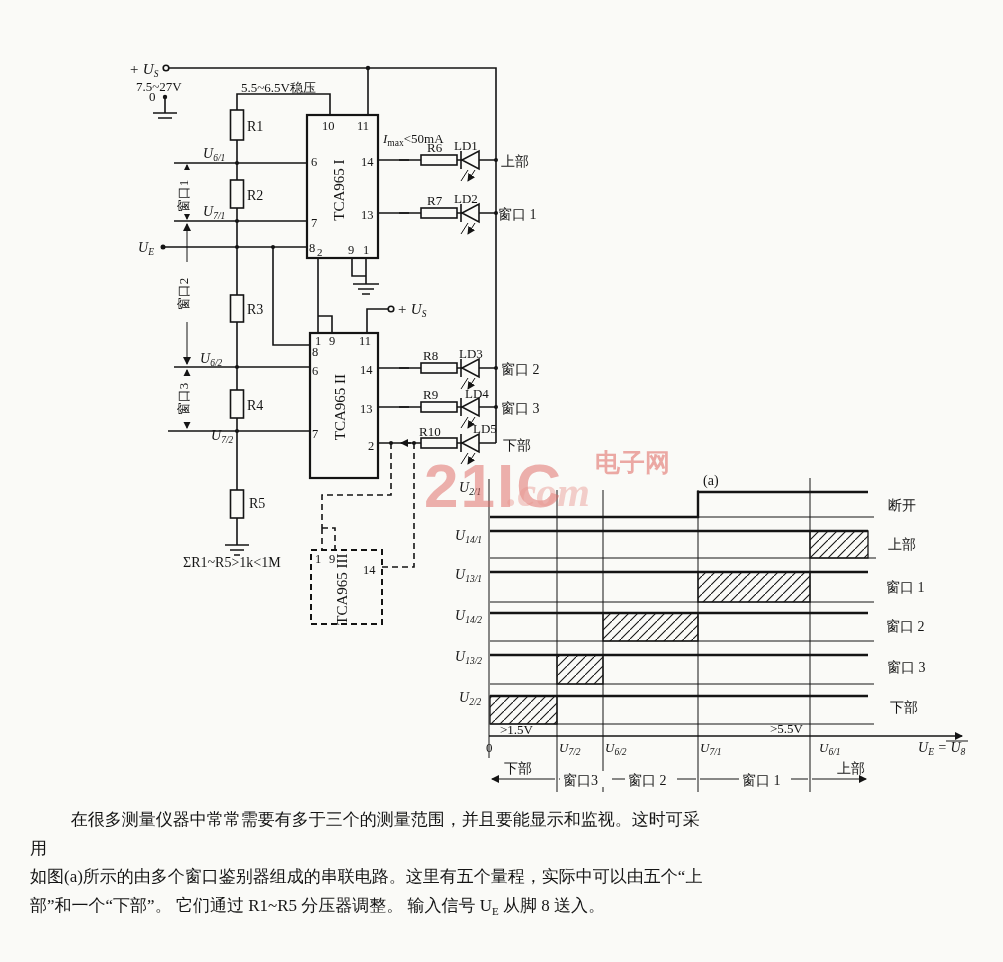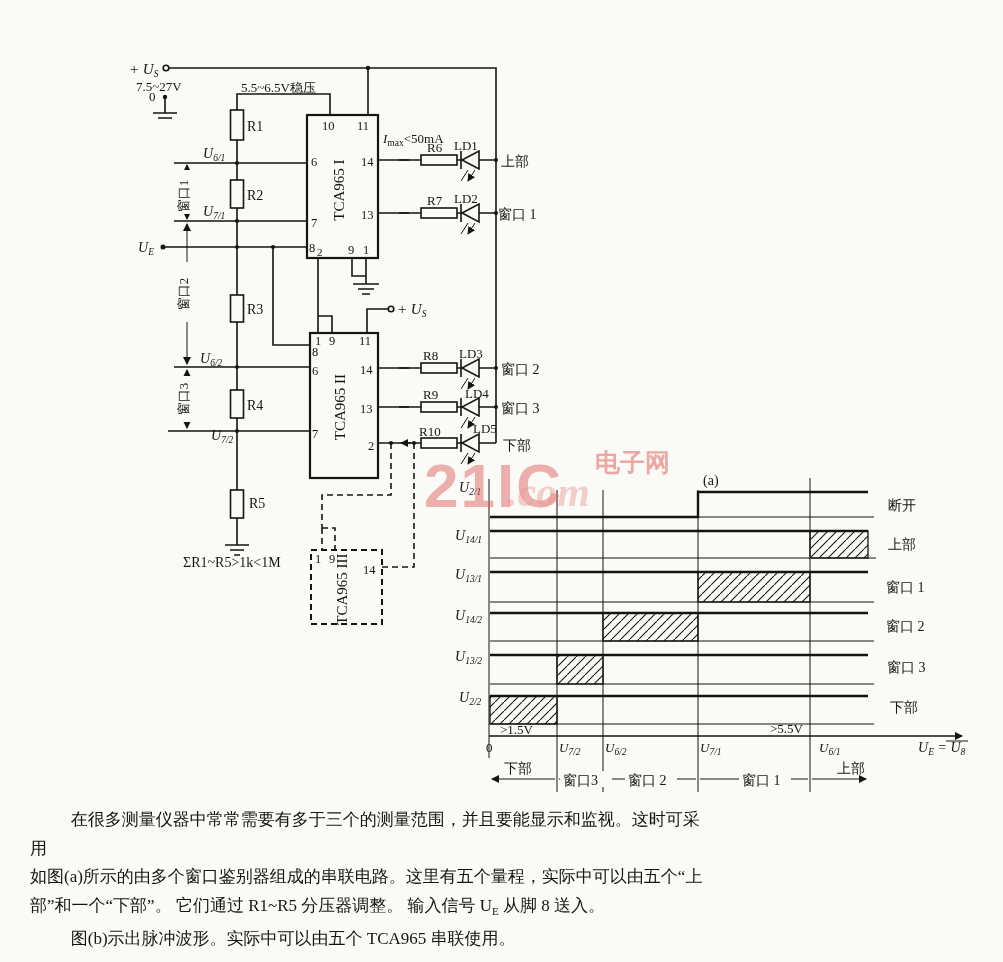--- a/index.html
+++ b/index.html
@@ -275,16 +275,15 @@
   <div id="watermark">
     <span id="wm-big">21IC</span>
     <span id="wm-site">电子网</span>
     <span id="wm-com">.com</span>
   </div>
 
   <div id="paragraphs">
     <p class="indent">在很多测量仪器中常常需要有多于三个的测量范围，并且要能显示和监视。这时可采用</p>
     <p>如图(a)所示的由多个窗口鉴别器组成的串联电路。这里有五个量程，实际中可以由五个“上</p>
     <p><span>部”和一个“下部”。 它们通过 R1~R5 分压器调整。 输入信号 U</span><sub class="e">E</sub><span> 从脚 8 送入。</span></p>
-    <p class="indent">图(b)示出脉冲波形。实际中可以由五个 TCA965 串联使用。</p>
   </div>
 
 </div>
 
 </body></html>

